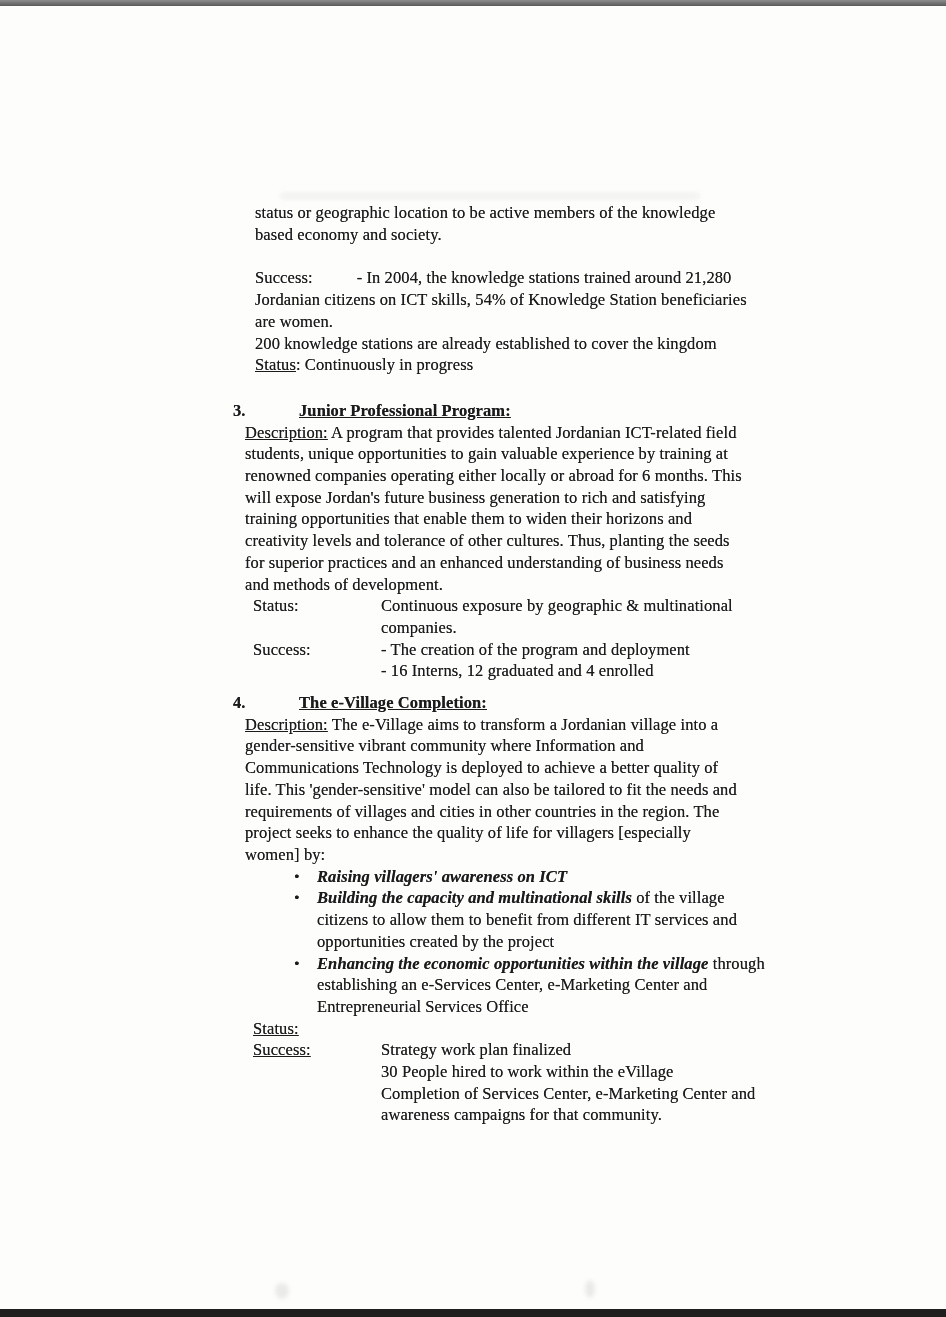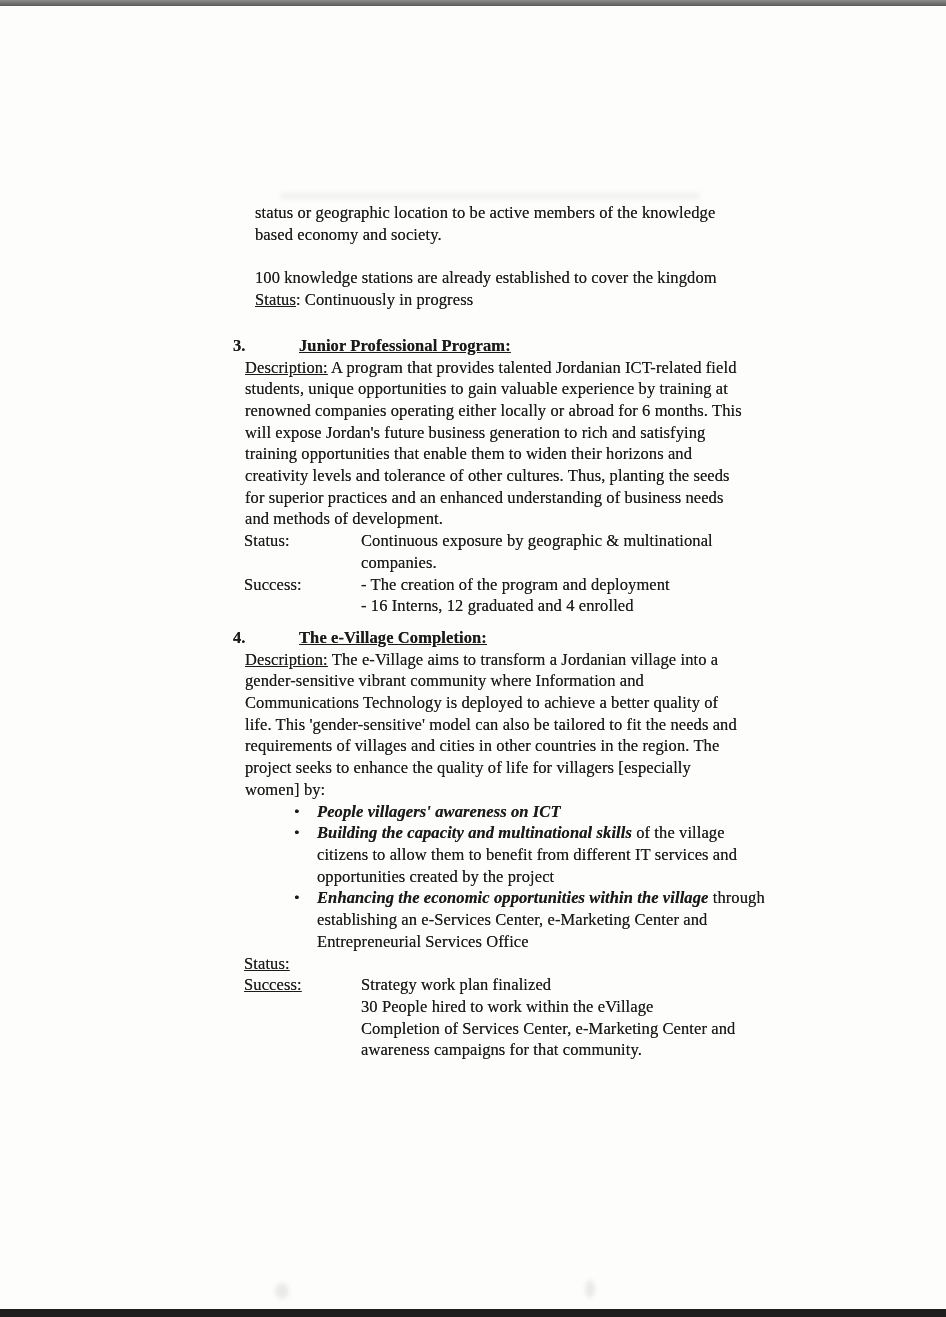--- a/index.html
+++ b/index.html
@@ -50,21 +50,21 @@
   .para-intro { margin: 0 0 22px 22px; }
   .block-ks { margin: 0 0 24px 22px; }
 
   .numbered-item { margin-bottom: 10px; }
   .item-heading { display: flex; }
   .item-number { width: 22px; font-weight: bold; flex: 0 0 22px; }
   .item-title { font-weight: bold; text-decoration: underline; margin-left: 44px; }
 
   .label-gap { display: inline-block; width: 44px; }
 
-  .lv-row { display: flex; margin-left: 11px; }
+  .lv-row { display: flex; margin-left: 20px; gap: 11px; }
   .lv-label { flex: 0 0 117px; width: 117px; }
   .lv-value { flex: 1; }
 
   .bullet-list { margin-left: 22px; }
   .bullet-row { position: relative; padding-left: 62px; }
   .bullet-marker {
     position: absolute; left: 38px; top: 0;
     font-family: "DejaVu Sans", sans-serif; font-size: 13px;
   }
   .bullet-lead { font-weight: bold; font-style: italic; }
@@ -76,21 +76,24 @@
 
   <div class="scan-bar-top"></div>
   <div class="scan-smudge smudge-3"></div>
 
   <div class="content">
 
     <p class="para-intro prewrap">status or geographic location to be active members of the knowledge
 based economy and society.</p>
 
     <div class="block-ks">
-      <div>100 knowledge stations are already established to cover the kingdom</div>
+      <div><span>Success:</span><span class="label-gap"></span><span class="prewrap">- In 2004, the knowledge stations trained around 21,280
+Jordanian citizens on ICT skills, 54% of Knowledge Station beneficiaries
+are women.</span></div>
+      <div>200 knowledge stations are already established to cover the kingdom</div>
       <div><span class="u">Status</span><span class="prewrap">: Continuously in progress</span></div>
     </div>
 
     <div class="numbered-item">
       <div class="item-heading">
         <span class="item-number">3.</span>
         <span class="item-title">Junior Professional Program:</span>
       </div>
       <div class="indent"><span class="u">Description:</span> <span class="prewrap">A program that provides talented Jordanian ICT-related field
 students, unique opportunities to gain valuable experience by training at
@@ -120,21 +123,21 @@
       <div class="indent"><span class="u">Description:</span> <span class="prewrap">The e-Village aims to transform a Jordanian village into a
 gender-sensitive vibrant community where Information and
 Communications Technology is deployed to achieve a better quality of
 life. This 'gender-sensitive' model can also be tailored to fit the needs and
 requirements of villages and cities in other countries in the region. The
 project seeks to enhance the quality of life for villagers [especially
 women] by:</span></div>
 
       <div class="bullet-list">
         <div class="bullet-row">
-          <span class="bullet-marker">•</span><span class="bullet-lead">People villagers' awareness on ICT</span><span class="prewrap"></span>
+          <span class="bullet-marker">•</span><span class="bullet-lead">Raising villagers' awareness on ICT</span><span class="prewrap"></span>
         </div>
         <div class="bullet-row">
           <span class="bullet-marker">•</span><span class="bullet-lead">Building the capacity and multinational skills</span><span class="prewrap"> of the village
 citizens to allow them to benefit from different IT services and
 opportunities created by the project</span>
         </div>
         <div class="bullet-row">
           <span class="bullet-marker">•</span><span class="bullet-lead">Enhancing the economic opportunities within the village</span><span class="prewrap"> through
 establishing an e-Services Center, e-Marketing Center and
 Entrepreneurial Services Office</span>

